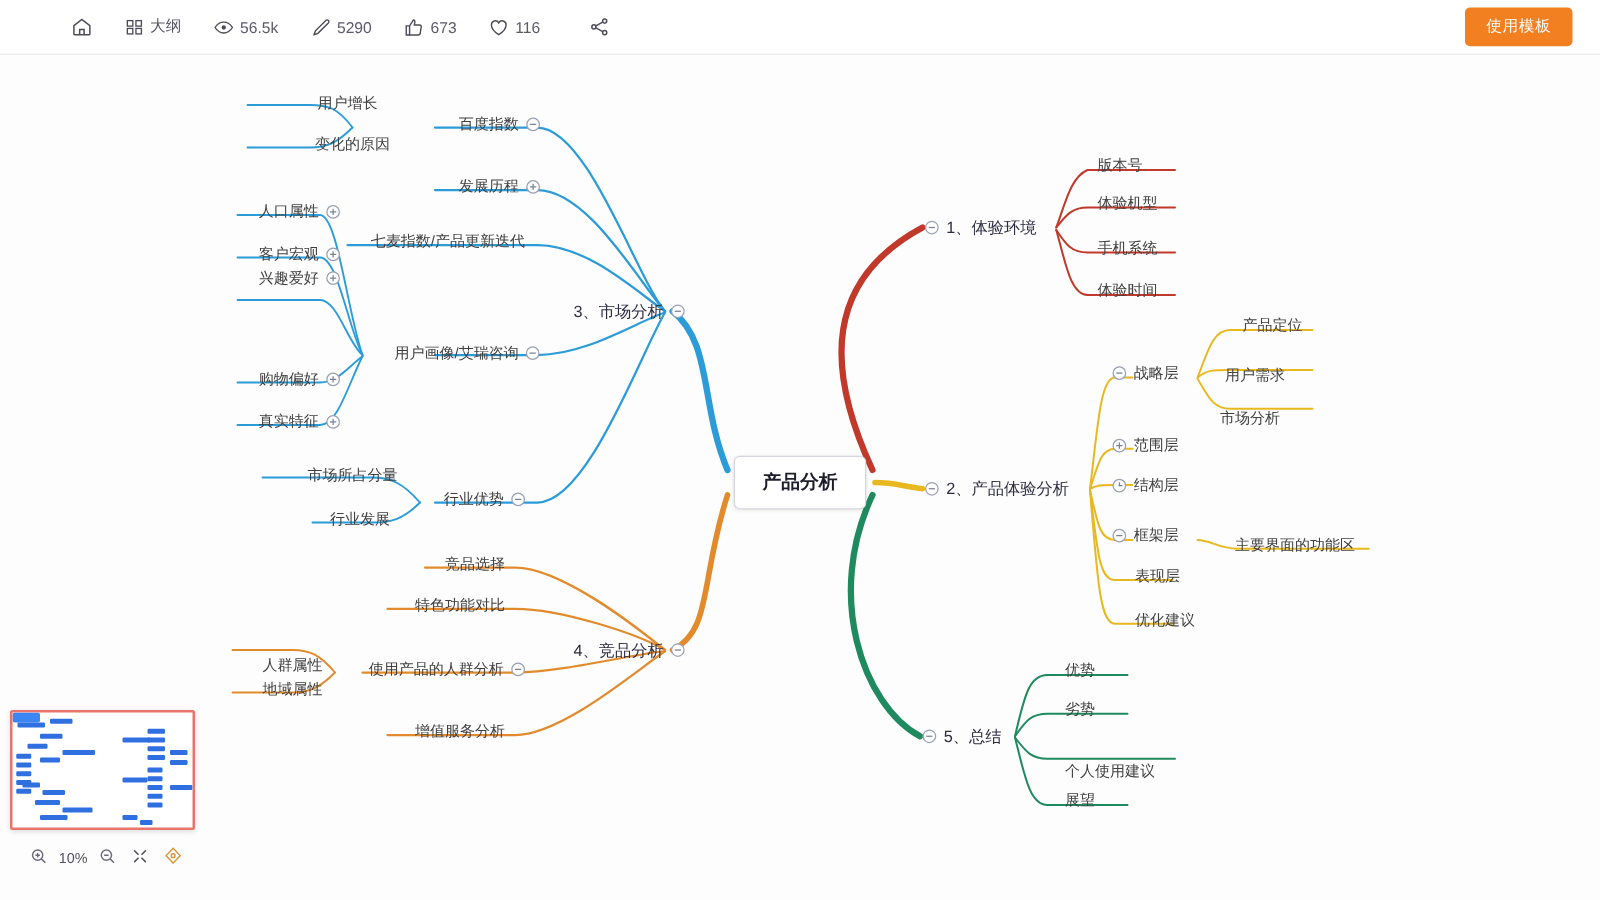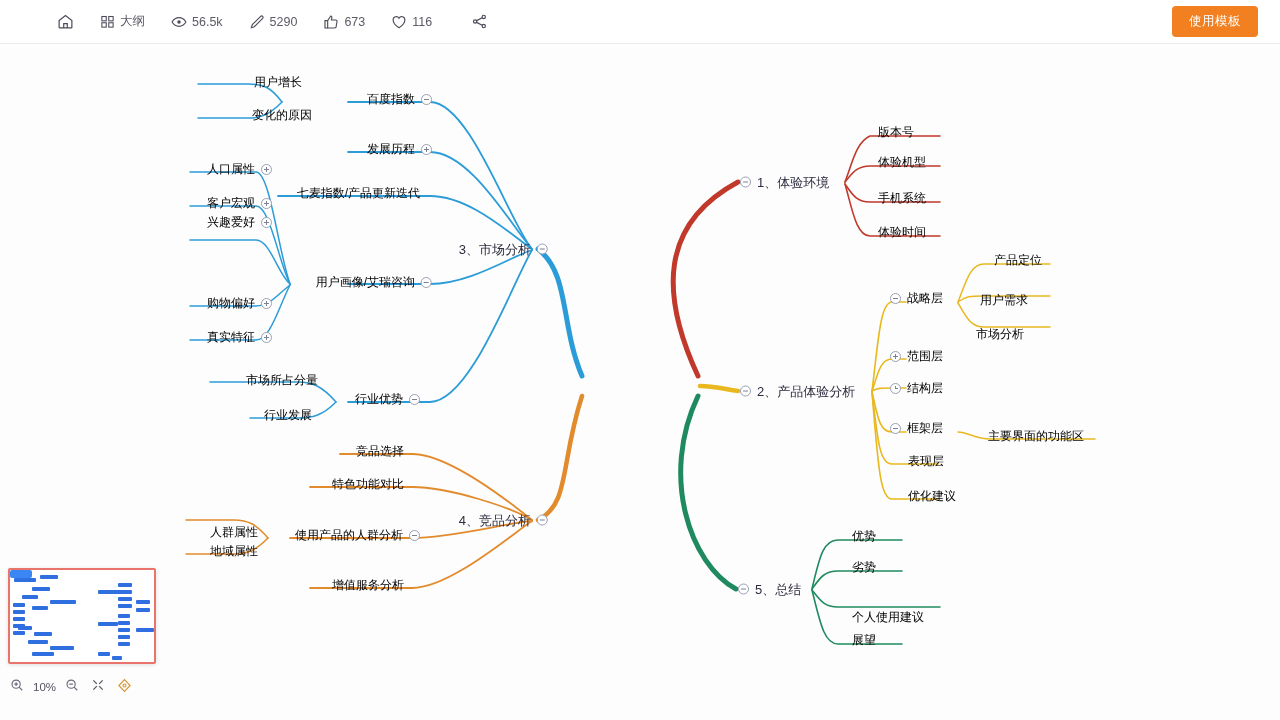--- a/index.html
+++ b/index.html
@@ -32,21 +32,21 @@
     letter-spacing: .5px;
   }
 
   
   .canvas { position: absolute; left: 0; top: 44px; width: 1280px; height: 676px; background: #fdfdfd; }
   svg.links { position: absolute; left: 0; top: 0; width: 1280px; height: 676px; pointer-events: none; }
 
   
   .node {
     position: absolute; white-space: nowrap;
-    font-size: 12px; color: #000000; line-height: 1;
+    font-size: 12px; color: #404040; line-height: 1;
     cursor: pointer; user-select: none;
     display: flex; align-items: center; gap: 6px;
   }
   .node .lbl { display: inline-block; }
   .node.lft { transform: translate(-100%, -50%); }   
   .node.rgt { transform: translate(0, -50%); }       
 
   .root {
     position: absolute; transform: translate(-50%, -50%);
     background: #ffffff; border: 1px solid #d6d6de; border-radius: 5px;
@@ -75,21 +75,21 @@
   .minimap {
     position: absolute; left: 8px; top: 524px; width: 148px; height: 96px;
     background: #ffffff; border: 2px solid #e8746b; border-radius: 2px;
     box-shadow: 0 1px 4px rgba(0,0,0,.12); overflow: hidden; cursor: pointer;
   }
   .mm-bar { position: absolute; background: #2f6fe0; height: 4px; border-radius: 1px; }
   .mm-root { background: #3a86f5; height: 8px; border-radius: 2px; }
 
   
   .zoombar {
-    position: absolute; left: 4px; top: 672px; width: 140px; height: 30px;
+    position: absolute; left: 18px; top: 672px; width: 140px; height: 30px;
     display: flex; align-items: center; gap: 0px; z-index: 25;
   }
   .zb { display:flex; align-items:center; justify-content:center;
         width: 26px; height: 26px; cursor: pointer; color: #6b6b7d; }
   .zlevel { font-size: 11.5px; color: #53535f; padding: 0 3px; user-select: none; cursor: pointer; }
 </style>
 </head>
 <body>
 
 <div id="app">
@@ -231,20 +231,21 @@
         <path d="M532 476 C 512 460, 450 410, 412 410 L 340 410" stroke="#e28b2c" stroke-width="1.8"></path>
         <path d="M532 476 C 512 464, 450 443, 412 443 L 310 443" stroke="#e28b2c" stroke-width="1.8"></path>
         <path d="M532 477 C 512 478, 450 494, 412 494 L 290 494" stroke="#e28b2c" stroke-width="1.8"></path>
         <path d="M532 477 C 512 490, 450 544, 412 544 L 310 544" stroke="#e28b2c" stroke-width="1.8"></path>
 
         <path d="M268 494 C 256 480, 248 476, 234 476 L 186 476" stroke="#e28b2c" stroke-width="1.5"></path>
         <path d="M268 494 C 256 506, 248 510, 234 510 L 186 510" stroke="#e28b2c" stroke-width="1.5"></path>
       </g>
     </svg>
 
+    <div class="root" style="left:640px; top:342px">产品分析</div>
 
     <div class="node rgt main-label" style="left:740px; top:138px">
       <span class="tog"></span>
       <span class="lbl">1、体验环境</span>
     </div>
     <div class="node rgt" style="left:878px; top:88px">
       <span class="lbl">版本号</span>
     </div>
     <div class="node rgt" style="left:878px; top:118px">
       <span class="lbl">体验机型</span>

